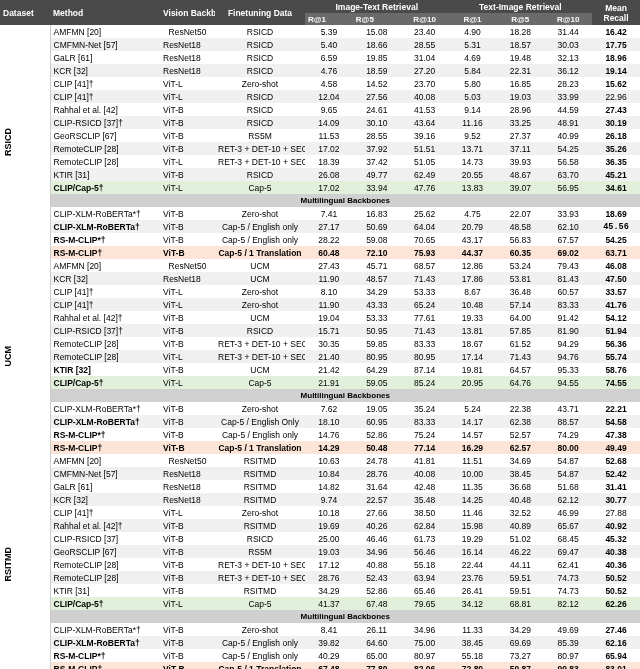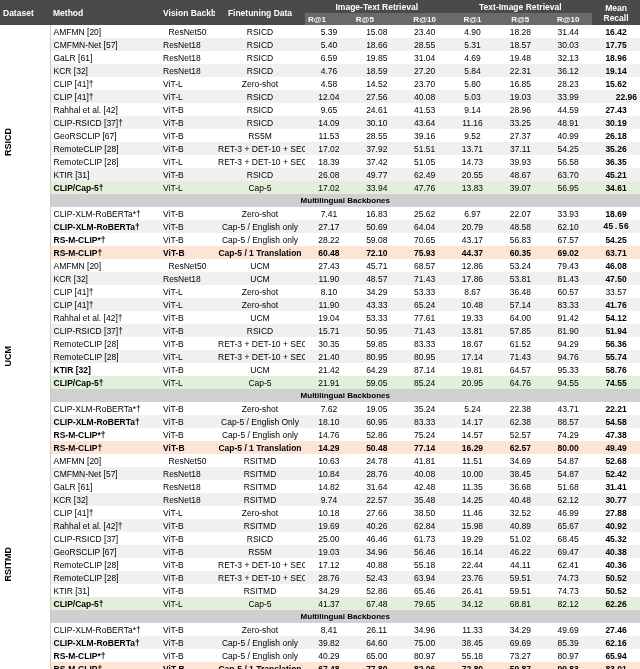--- a/index.html
+++ b/index.html
@@ -121,21 +121,21 @@
       <tr style="background: rgb(240, 240, 240);">
         <td style="text-align: left; font-weight: normal;">CLIP [41]†</td>
         <td>ViT-L</td>
         <td>RSICD</td>
         <td>12.04</td>
         <td>27.56</td>
         <td>40.08</td>
         <td>5.03</td>
         <td>19.03</td>
         <td>33.99</td>
-        <td style="font-weight: bold; text-align: right;">22.96</td>
+        <td style="font-weight: normal;">22.96</td>
       </tr>
       <tr style="background: rgb(255, 255, 255);">
         <td style="text-align: left; font-weight: normal;">Rahhal et al. [42]</td>
         <td>ViT-B</td>
         <td>RSICD</td>
         <td>9.65</td>
         <td>24.61</td>
         <td>41.53</td>
         <td>9.14</td>
         <td>28.96</td>
@@ -217,21 +217,21 @@
       <tr>
         <td colspan="10" style="background: rgb(208, 208, 208); font-weight: bold; text-align: center; font-size: 8px; padding: 2px;">Multilingual Backbones</td>
       </tr>
       <tr style="background: rgb(255, 255, 255);">
         <td style="text-align: left; font-weight: normal;">CLIP-XLM-RoBERTa*†</td>
         <td>ViT-B</td>
         <td>Zero-shot</td>
         <td>7.41</td>
         <td>16.83</td>
         <td>25.62</td>
-        <td>6.97</td>
+        <td>4.75</td>
         <td>22.07</td>
         <td>33.93</td>
         <td style="font-weight: bold;">18.69</td>
       </tr>
       <tr style="background: rgb(240, 240, 240);">
         <td style="text-align: left; font-weight: bold;">CLIP-XLM-RoBERTa†</td>
         <td>ViT-B</td>
         <td>Cap-5 / English only</td>
         <td>27.17</td>
         <td>50.69</td>
@@ -295,21 +295,21 @@
       <tr style="background: rgb(255, 255, 255);">
         <td style="text-align: left; font-weight: normal;">CLIP [41]†</td>
         <td>ViT-L</td>
         <td>Zero-shot</td>
         <td>8.10</td>
         <td>34.29</td>
         <td>53.33</td>
         <td>8.67</td>
         <td>36.48</td>
         <td>60.57</td>
-        <td style="font-weight: normal;">33.57</td>
+        <td style="font-weight: bold;">33.57</td>
       </tr>
       <tr style="background: rgb(240, 240, 240);">
         <td style="text-align: left; font-weight: normal;">CLIP [41]†</td>
         <td>ViT-L</td>
         <td>Zero-shot</td>
         <td>11.90</td>
         <td>43.33</td>
         <td>65.24</td>
         <td>10.48</td>
         <td>57.14</td>
@@ -493,21 +493,21 @@
       <tr style="background: rgb(255, 255, 255);">
         <td style="text-align: left; font-weight: normal;">CLIP [41]†</td>
         <td>ViT-L</td>
         <td>Zero-shot</td>
         <td>10.18</td>
         <td>27.66</td>
         <td>38.50</td>
         <td>11.46</td>
         <td>32.52</td>
         <td>46.99</td>
-        <td style="font-weight: bold; margin-top: 24px;">27.88</td>
+        <td style="font-weight: normal; margin-top: 24px;">27.88</td>
       </tr>
       <tr style="background: rgb(240, 240, 240);">
         <td style="text-align: left; font-weight: normal;">Rahhal et al. [42]†</td>
         <td>ViT-B</td>
         <td>RSITMD</td>
         <td>19.69</td>
         <td>40.26</td>
         <td>62.84</td>
         <td>15.98</td>
         <td>40.89</td>

